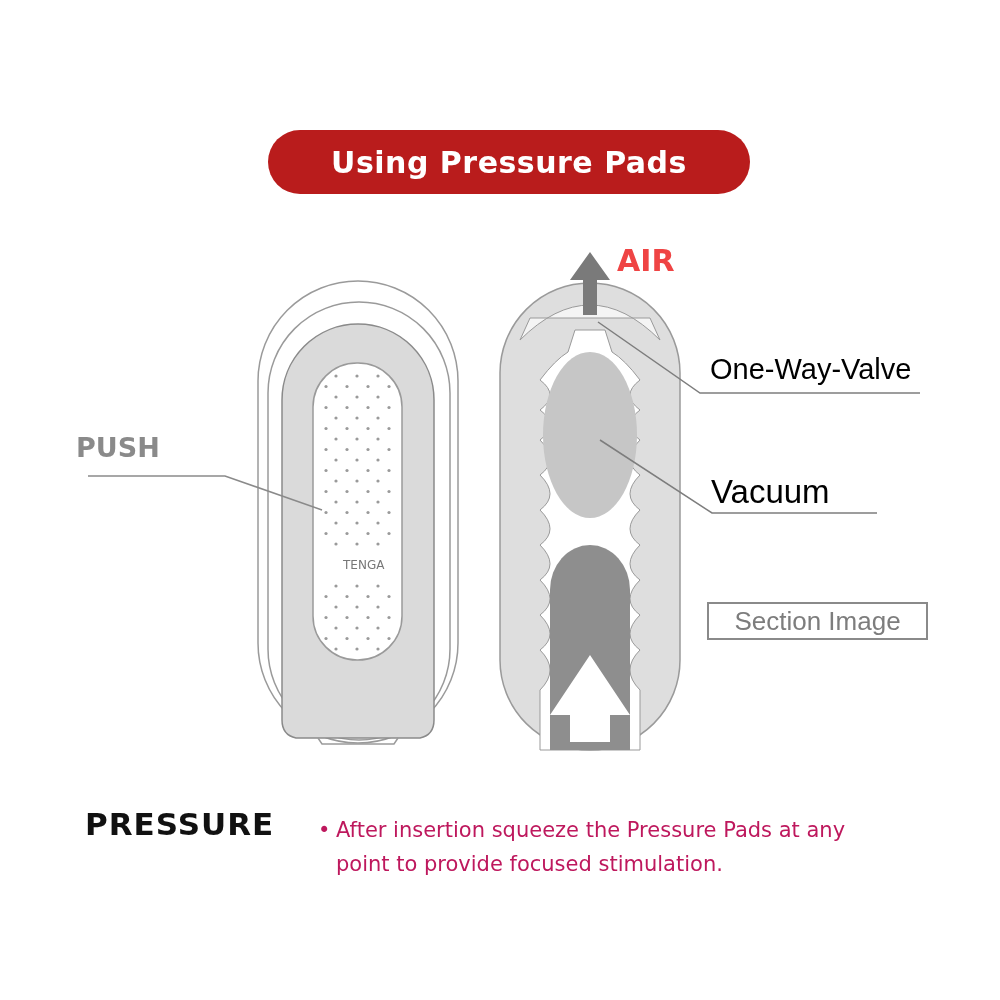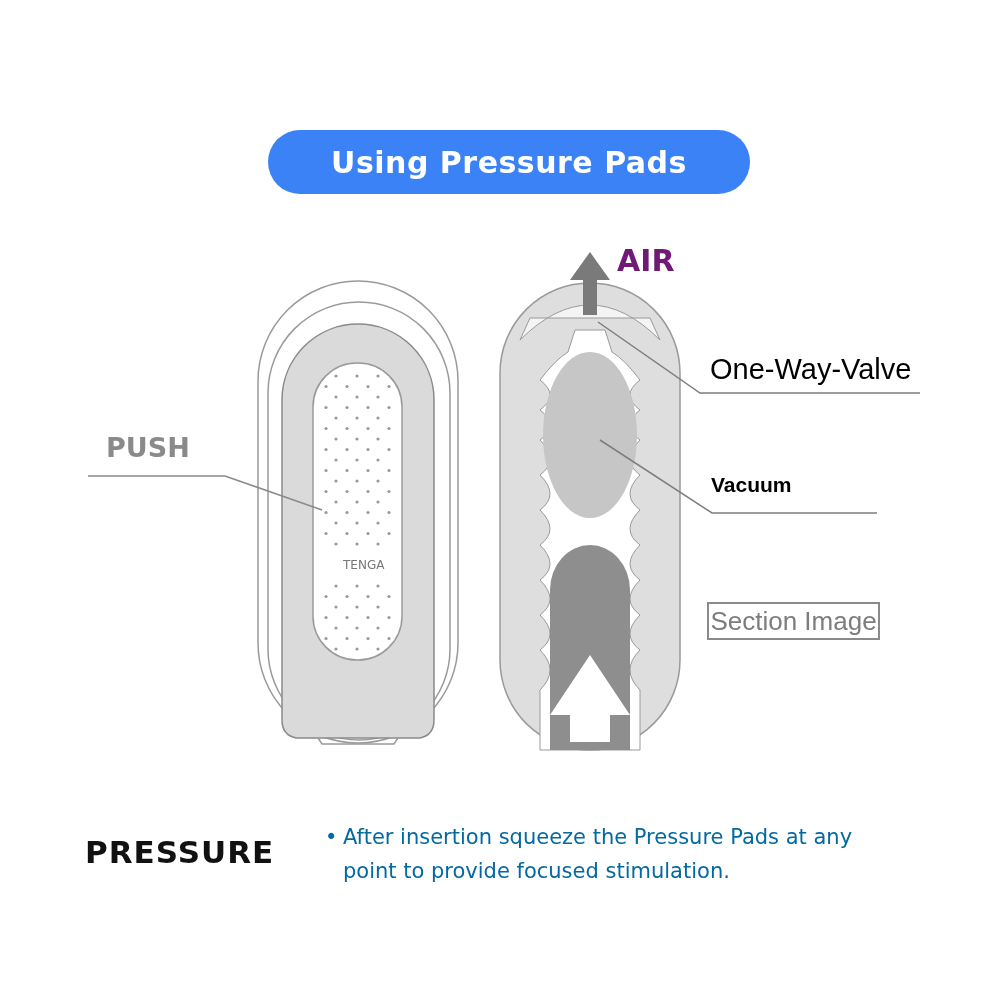--- a/index.html
+++ b/index.html
@@ -1,32 +1,32 @@
 <!DOCTYPE html>
 <html><head>
 <meta charset="utf-8">
 <style>
   html, body { margin: 0; padding: 0; background: #ffffff; }
   body { width: 1000px; height: 1000px; position: relative; overflow: hidden; font-family: "DejaVu Sans", sans-serif; }
   .title-pill {
     position: absolute; left: 268px; top: 130px; width: 482px; height: 64px;
-    background: #3b82f6; border-radius: 32px; color: #ffffff;
+    background: #b91c1c; border-radius: 32px; color: #ffffff;
     display: flex; align-items: center; justify-content: center;
     font-family: "DejaVu Sans", sans-serif; font-weight: bold; font-size: 30px; letter-spacing: 0.5px;
   }
   svg.diagram { position: absolute; left: 0; top: 0; }
   .lbl { position: absolute; font-family: "Liberation Sans", sans-serif; color: #000000; }
-  .push-label { left: 106px; top: 432px; font-family: "DejaVu Sans", sans-serif; font-weight: bold; font-size: 27px; color: #8a8a8a; }
-  .air-label { left: 617px; top: 243px; font-family: "DejaVu Sans", sans-serif; font-weight: bold; font-size: 30px; color: #701a75; }
+  .push-label { left: 76px; top: 432px; font-family: "DejaVu Sans", sans-serif; font-weight: bold; font-size: 27px; color: #8a8a8a; }
+  .air-label { left: 617px; top: 243px; font-family: "DejaVu Sans", sans-serif; font-weight: bold; font-size: 30px; color: #ef4444; }
   .valve-label { left: 710px; top: 353px; font-size: 29px; }
-  .vacuum-label { left: 711px; top: 473px; font-size: 21px; font-weight: bold; }
-  .section-box { position: absolute; left: 707px; top: 602px; width: 173px; height: 38px; border: 2px solid #8a8a8a; box-sizing: border-box;
+  .vacuum-label { left: 711px; top: 473px; font-size: 33px; }
+  .section-box { position: absolute; left: 707px; top: 602px; width: 221px; height: 38px; border: 2px solid #8a8a8a; box-sizing: border-box;
     display: flex; align-items: center; justify-content: center; font-family: "Liberation Sans", sans-serif; font-size: 26px; color: #7d7d7d; }
-  .heading { position: absolute; left: 85px; top: 806px; font-family: "DejaVu Sans", sans-serif; font-weight: bold; font-size: 31px; line-height: 36px; color: #111; letter-spacing: 1px; margin-top: 28px; }
-  .bullets { position: absolute; left: 310px; top: 805px; font-family: "DejaVu Sans", sans-serif; font-size: 21px; line-height: 34px; color: #0369a1; list-style: none; margin: 15px; padding: 0; }
+  .heading { position: absolute; left: 85px; top: 806px; font-family: "DejaVu Sans", sans-serif; font-weight: bold; font-size: 31px; line-height: 36px; color: #111; letter-spacing: 1px; }
+  .bullets { position: absolute; left: 310px; top: 805px; font-family: "DejaVu Sans", sans-serif; font-size: 21px; line-height: 34px; color: #be185d; list-style: none; margin: 8px; padding: 0; }
   .bullets li { position: relative; padding-left: 18px; }
   .bullets li::before { content: "•"; position: absolute; left: 0; }
 </style>
 </head>
 <body>
 
 <div class="title-pill">
   <span>Using Pressure Pads</span>
 </div>
 

